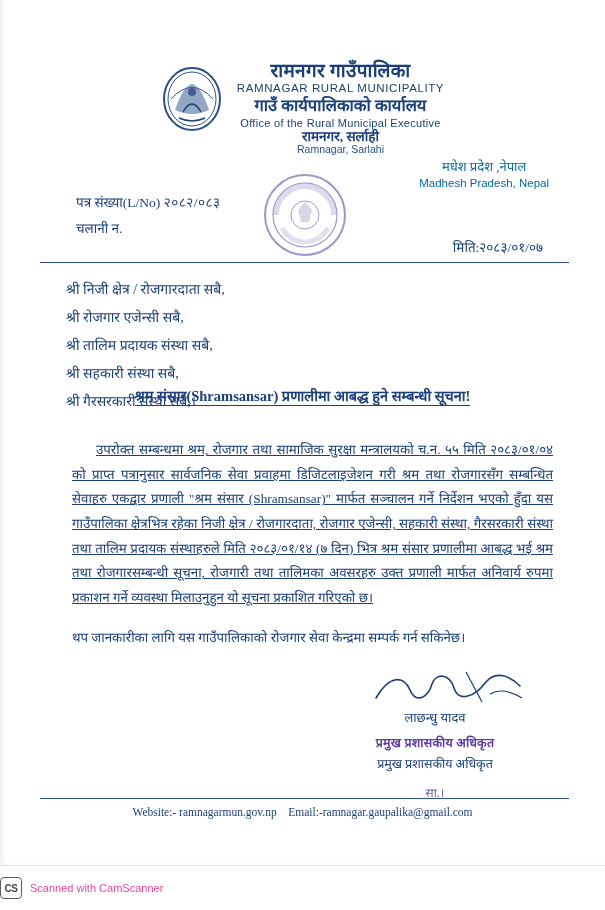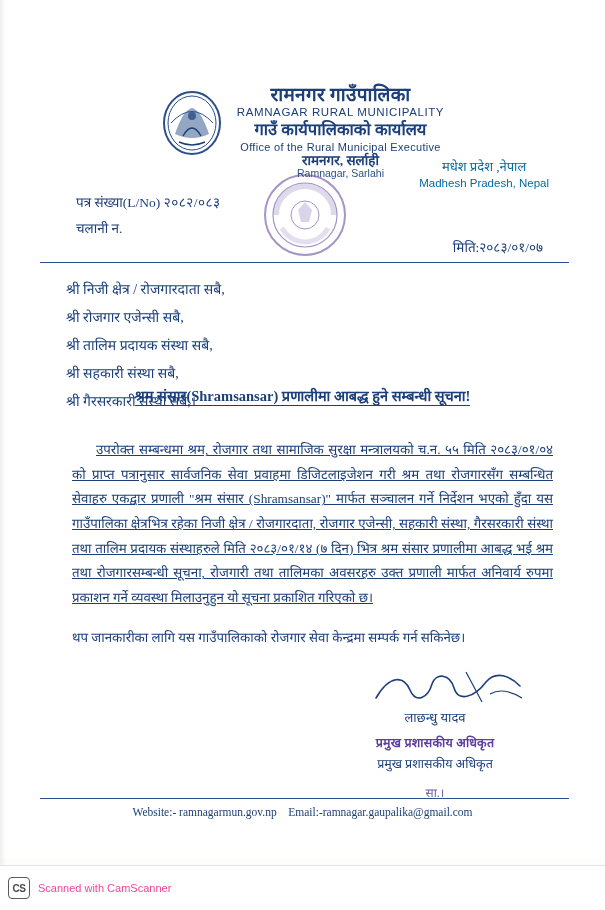--- a/index.html
+++ b/index.html
@@ -23,21 +23,21 @@
   .doc {
     position: absolute;
     left: 0; top: 0;
     width: 605px;
     height: 858px;
     background: #ffffff;
   }
   
   .header {
     position: relative;
-    padding-top: 84px;
+    padding-top: 60px;
     display: flex;
     justify-content: center;
   }
   .header-inner {
     display: flex;
     align-items: flex-start;
     gap: 14px;
   }
   .emblem {
     width: 62px;
@@ -222,21 +222,20 @@
   
   .scanbar {
     position: absolute;
     left: 0; right: 0;
     bottom: 0;
     height: 44px;
     background: #ffffff;
     border-top: 1px solid #e2e2e2;
     display: flex;
     align-items: center;
-    padding-left: 8px;
     gap: 8px;
   }
   .cs-logo {
     width: 20px; height: 20px;
     border: 1.6px solid #5a5a5a;
     border-radius: 4px;
     font-family: "Liberation Sans", sans-serif;
     font-size: 10px;
     font-weight: bold;
     color: #4a4a4a;

